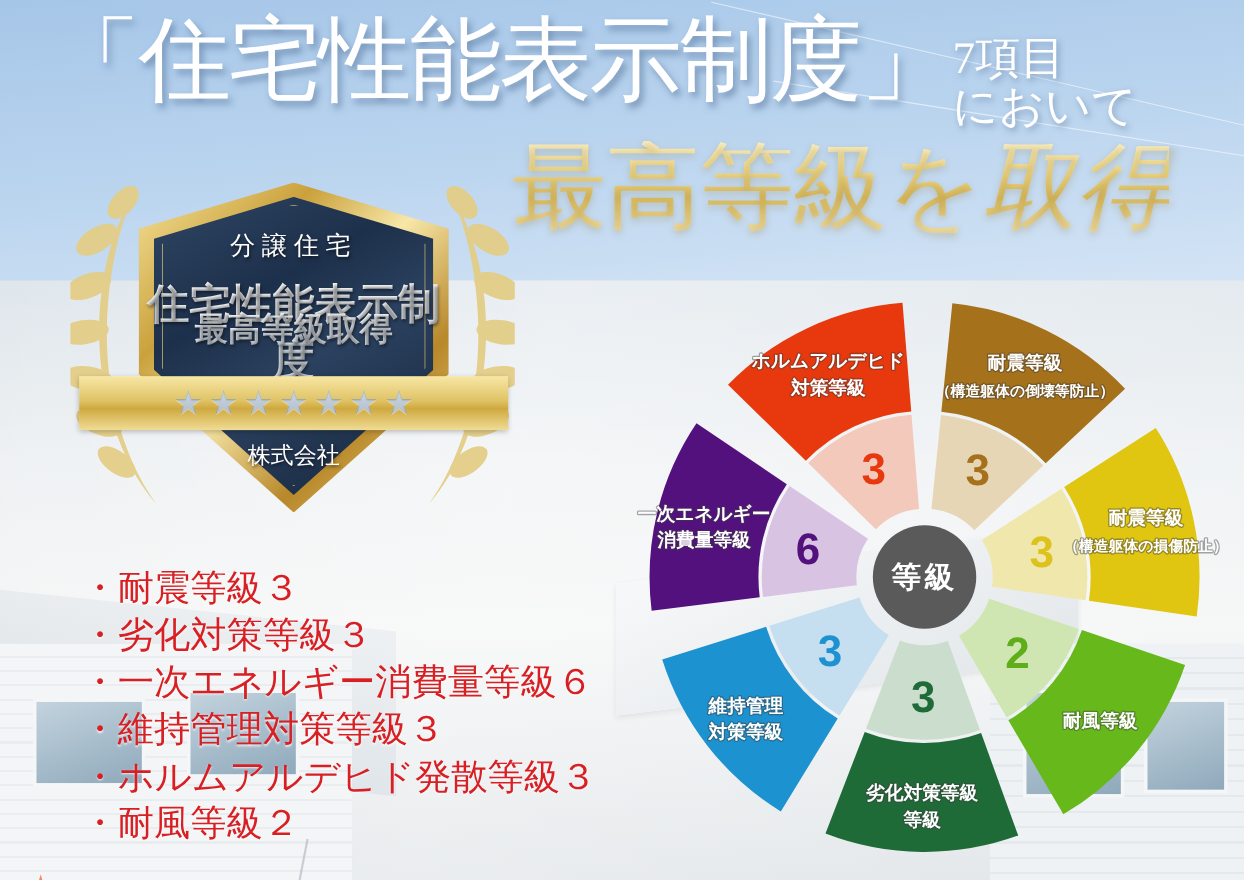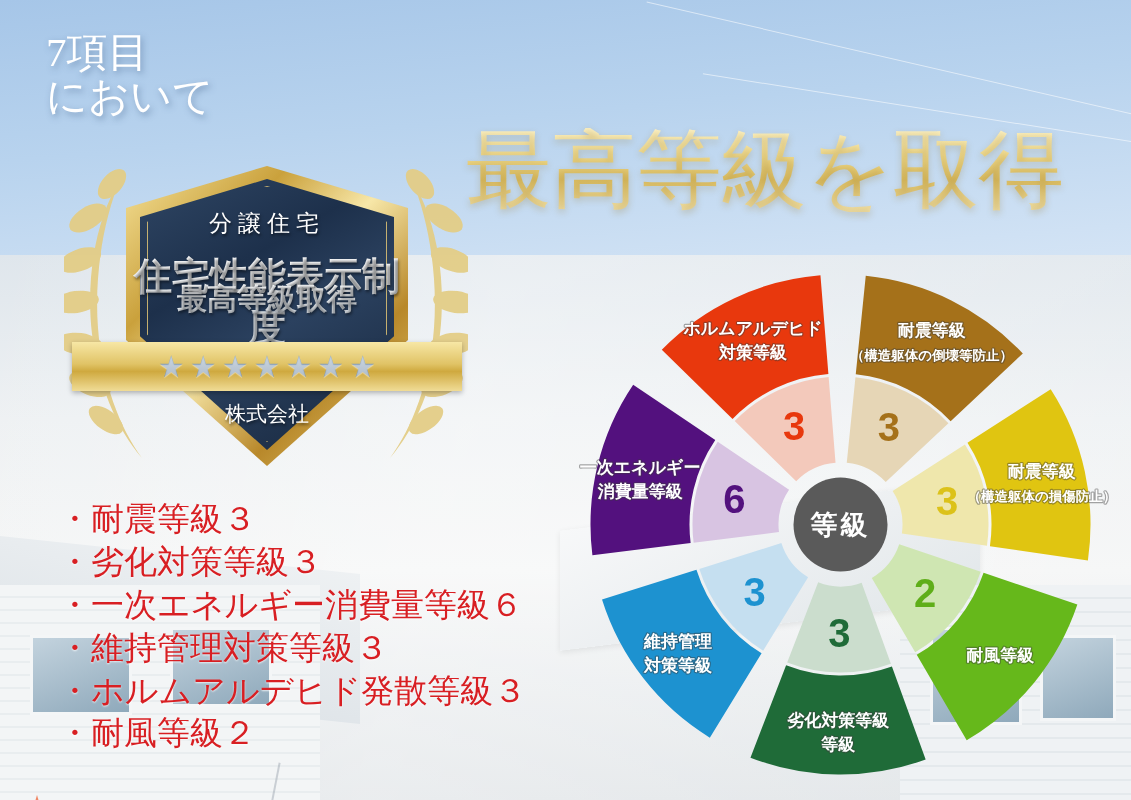--- a/index.html
+++ b/index.html
@@ -50,21 +50,21 @@
   .headline .sub span{font-size:41px;line-height:1.08;color:#ffffff;
     text-shadow:2px 3px 6px rgba(70,100,140,.5);white-space:nowrap;}
 
   
   .gold{position:absolute;left:466px;top:128px;display:flex;flex-direction:row;align-items:flex-end;}
   .gold span{
     font-size:86px;line-height:.98;white-space:nowrap;letter-spacing:-1px;
     background:linear-gradient(180deg,#fdf3c8 0%,#efd98a 35%,#dcbe62 62%,#f3e3ac 100%);
     -webkit-background-clip:text;background-clip:text;color:transparent;
     text-shadow:0 3px 7px rgba(150,120,40,.28);}
-  .gold span.l2{margin-top:-6px;}
+  .gold span.l2{margin-top:-6px;font-style:italic;}
 
   
   .badge{position:absolute;left:70px;top:162px;width:392px;height:322px;}
   .laurel{position:absolute;top:0;width:96px;height:300px;}
   .laurel svg{width:100%;height:100%;}
   .laurel.left{left:-6px;}
   .laurel.right{right:-6px;transform:scaleX(-1);}
   .shield{position:absolute;left:56px;top:4px;width:282px;height:300px;}
   .shield-gold{position:absolute;inset:0;
     background:linear-gradient(135deg,#f6e39a 0%,#d8b council 0%,#caa13c 28%,#f7e7a8 48%,#b8882a 72%,#e8cf79 100%);
@@ -95,21 +95,21 @@
     background:linear-gradient(180deg,#9fb5c9,#55708c);-webkit-background-clip:text;background-clip:text;color:transparent;
     text-shadow:0 1px 1px rgba(255,255,255,.5);}
   .b-c1{top:234px;font-size:21px;text-shadow:1px 2px 3px rgba(0,0,0,.55);}
   .b-c2{top:258px;font-size:21px;text-shadow:1px 2px 3px rgba(0,0,0,.55);}
 
   
   .bullets{position:absolute;left:58px;top:498px;}
   .bullets li{list-style:none;color:#d81f23;font-size:33px;line-height:1.30;
     white-space:nowrap;text-shadow:0 1px 2px rgba(255,255,255,.8);}
   .bullets li::before{content:"・";margin-right:0px;}
-  ul{margin:0;padding:0;}
+  ul{margin:16px;padding:0;}
 
   
   .wheel{position:absolute;left:588px;top:272px;width:505px;height:505px;}
   .wheel svg{width:100%;height:100%;overflow:visible;}
   .seg-label{font-family:"Liberation Sans","DejaVu Sans",sans-serif;
     fill:#ffffff;font-size:17px;font-weight:bold;text-anchor:middle;
     paint-order:stroke;stroke:rgba(60,60,60,.45);stroke-width:2.4px;stroke-linejoin:round;}
   .seg-label.small{font-size:13.5px;}
   .seg-num{font-family:"Liberation Sans","DejaVu Sans",sans-serif;
     font-size:40px;font-weight:bold;text-anchor:middle;}
@@ -132,20 +132,21 @@
     <div class="win w3"></div>
     <div class="win w4"></div>
 
     <div class="diag-seam"></div>
     <div class="cone"></div>
   </div>
   <div class="wire wire1"></div>
   <div class="wire wire2"></div>
 
   <div class="headline">
+    <div class="main">「住宅性能表示制度」</div>
     <div class="sub">
       <span>7項目</span>
       <span>において</span>
     </div>
   </div>
 
   <div class="gold">
     <span class="l1">最高等級を</span>
     <span class="l2">取得</span>
   </div>

